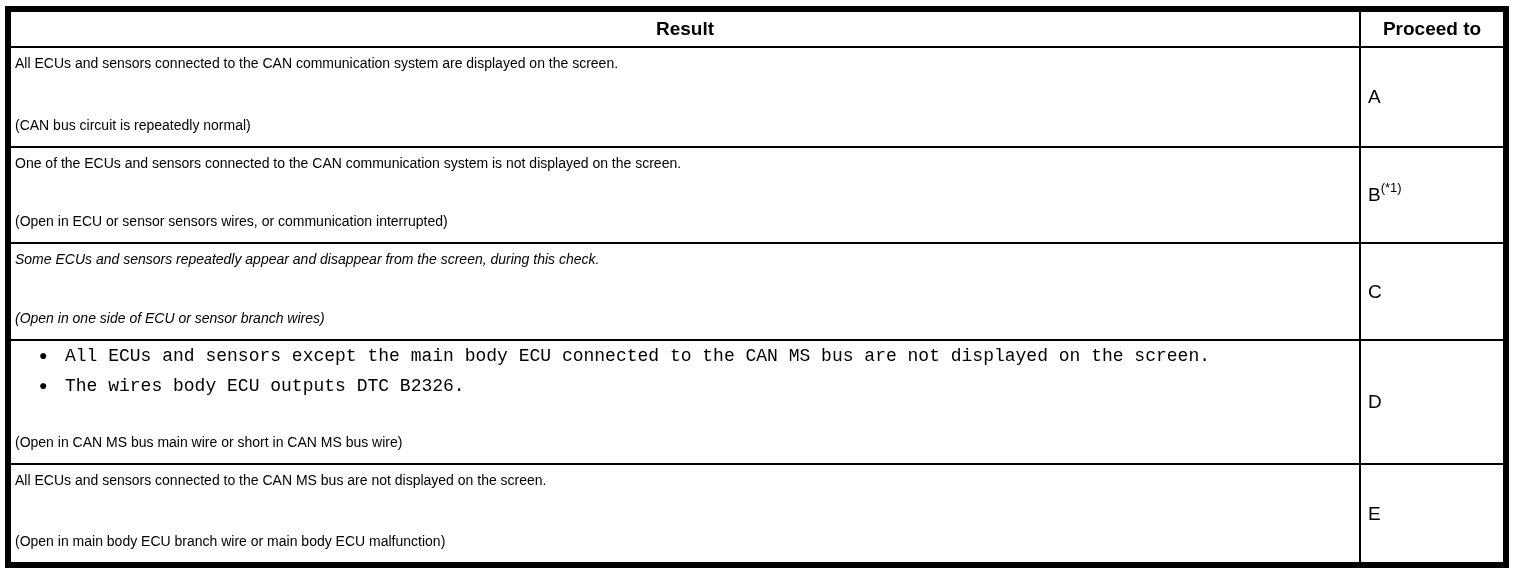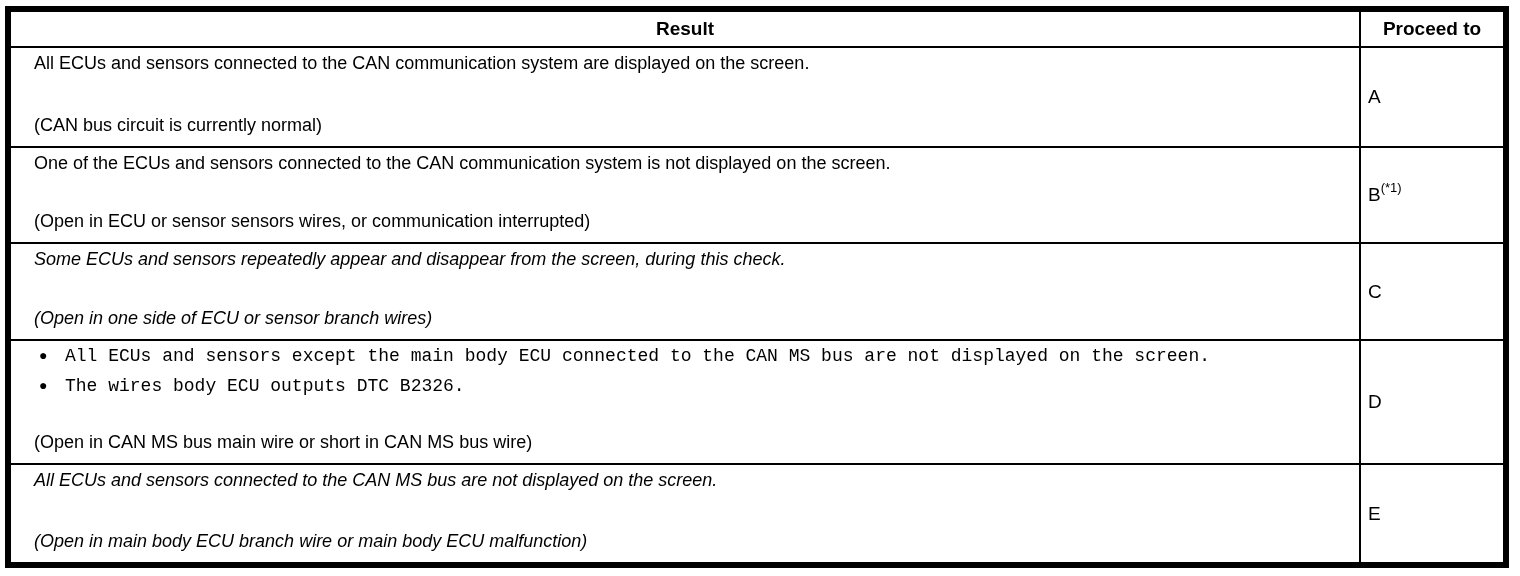--- a/index.html
+++ b/index.html
@@ -47,27 +47,26 @@
     flex-direction: column;
     justify-content: space-between;
     padding: 4px 6px 10px 4px;
     font-size: 18px;
     line-height: 22px;
   }
   .row-h1 { height: 98px; }
   .row-h2 { height: 94px; }
   .row-h3 { height: 95px; font-style: italic; }
   .row-h4 { height: 122px; }
-  .row-h5 { height: 97px; font-style: italic; }
+  .row-h5 { height: 97px; }
   td.result-cell .cell-inner { height: 100%; }
 
   .main-text, .note-text {
-    font-size: 18px;
+    font-size: 14px;
     line-height: 22px;
-    margin-left: 19px;
   }
 
   ul.bullet-list {
     list-style: none;
     margin: 0;
     padding: 0;
     font-family: Liberation Mono, monospace;
   }
   ul.bullet-list li {
     position: relative;
@@ -109,21 +108,21 @@
     <tr>
       <th class="hdr">Result</th>
       <th class="hdr">Proceed to</th>
     </tr>
   </thead>
   <tbody>
     <tr>
       <td class="result-cell row-h1">
         <div class="cell-inner">
           <div class="main-text">All ECUs and sensors connected to the CAN communication system are displayed on the screen.</div>
-          <div class="note-text">(CAN bus circuit is currently normal)</div>
+          <div class="note-text">(CAN bus circuit is repeatedly normal)</div>
         </div>
       </td>
       <td class="proceed-cell"><span>A</span><sup></sup></td>
     </tr>
     <tr>
       <td class="result-cell row-h2">
         <div class="cell-inner">
           <div class="main-text">One of the ECUs and sensors connected to the CAN communication system is not displayed on the screen.</div>
           <div class="note-text">(Open in ECU or sensor sensors wires, or communication interrupted)</div>
         </div>

